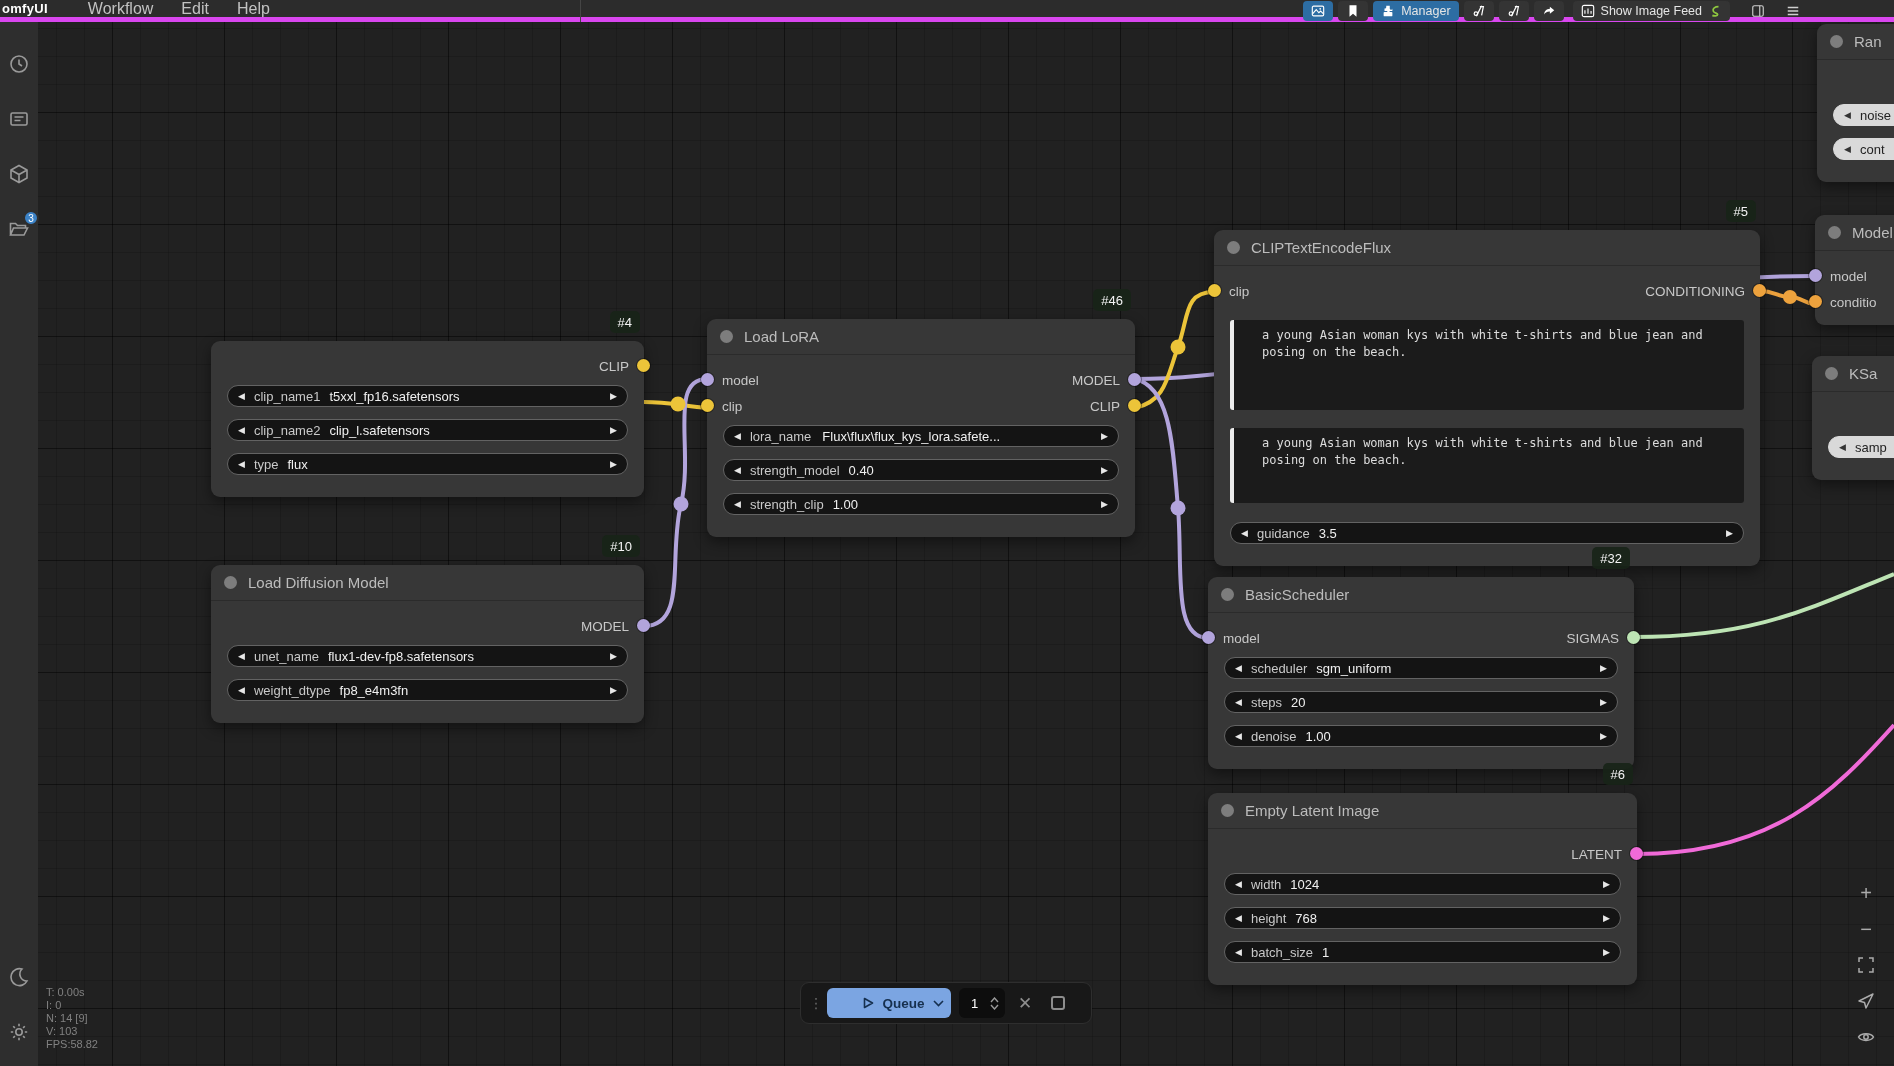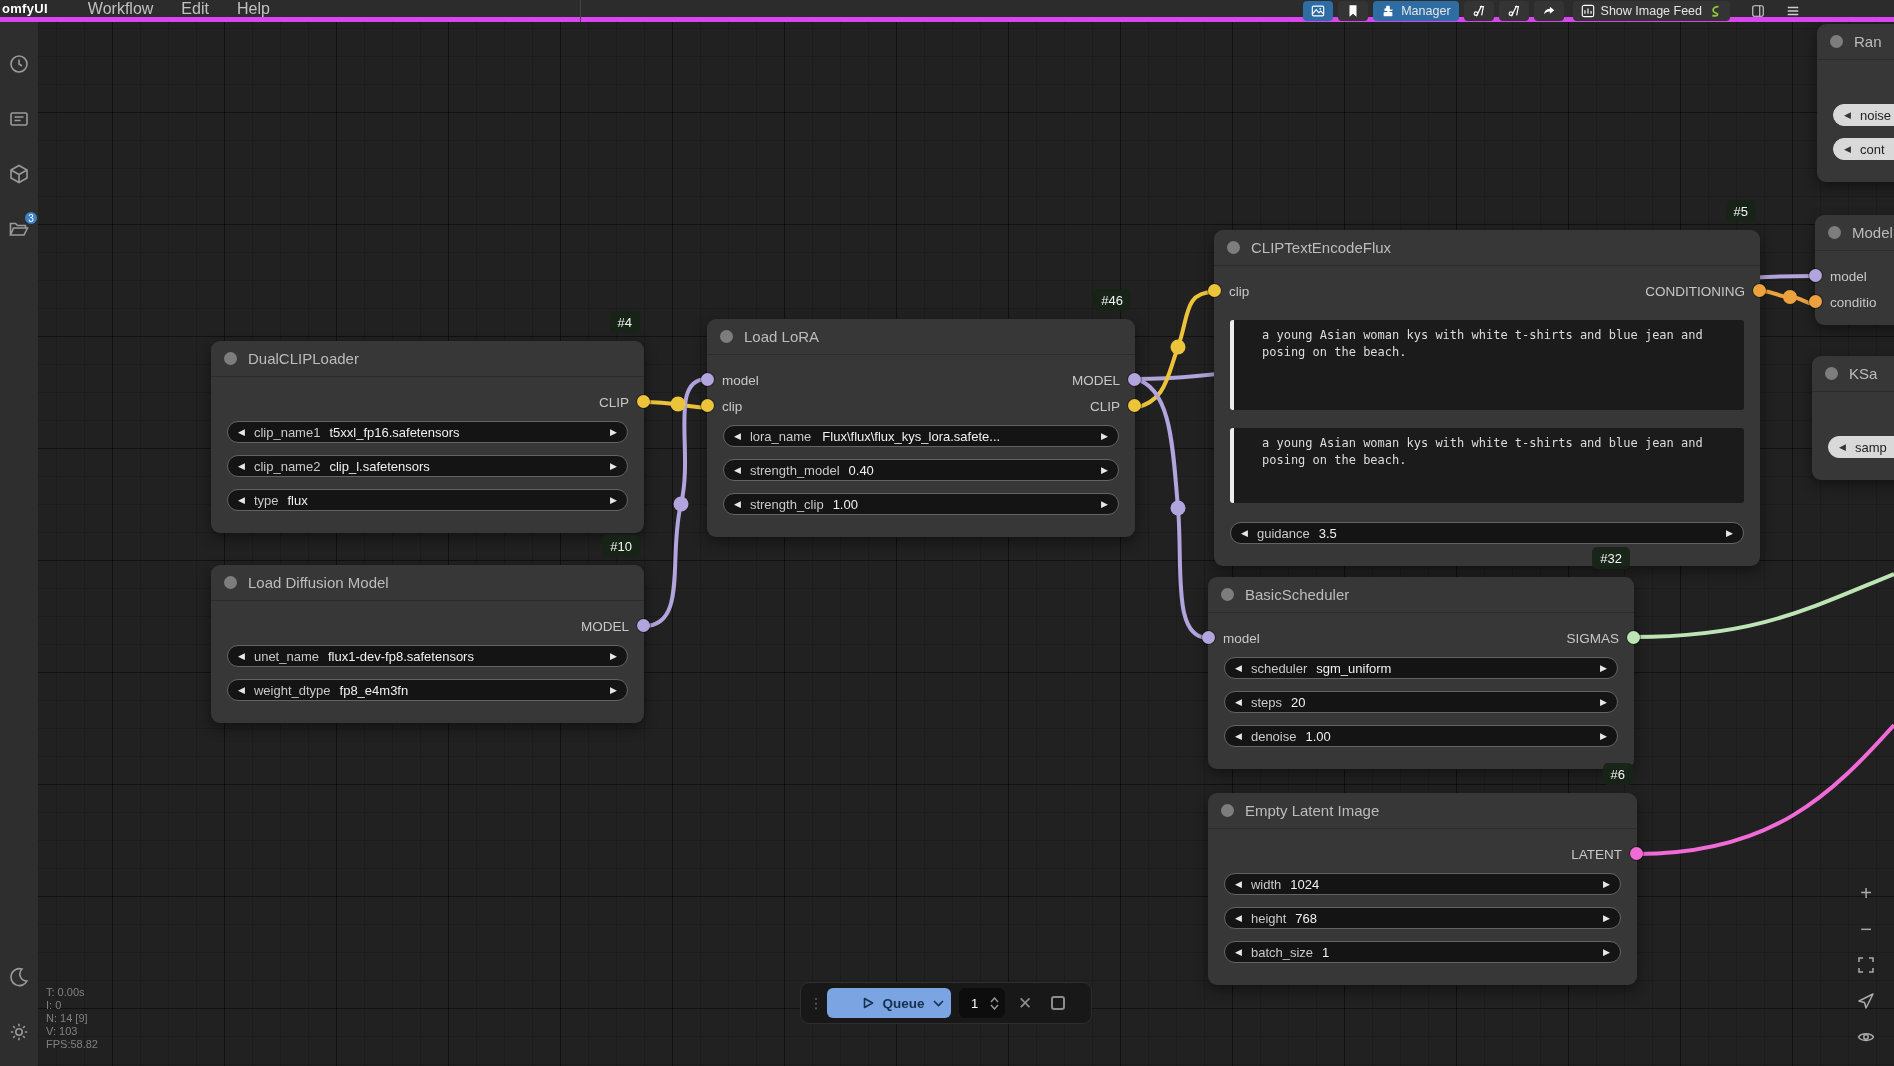--- a/index.html
+++ b/index.html
@@ -233,24 +233,20 @@
 <div class="stats">
   <div>T: 0.00s</div>
   <div>I: 0</div>
   <div>N: 14 [9]</div>
   <div>V: 103</div>
   <div>FPS:58.82</div>
 </div>
 
 <div class="node" style="left:211px; top:341px; width:433px;">
   <div class="badge">#4</div>
-  <div class="nhead">
-    <span class="ndot"></span>
-    <span>DualCLIPLoader</span>
-  </div>
   <div class="nbody">
     <div class="prow">
       <span class="plabel-out">CLIP</span>
       <span class="pdot out c-clip"></span>
     </div>
     <div class="widgets">
       <div class="widget">
         <span class="warr">◀</span>
         <span>clip_name1</span>
         <span class="wval">t5xxl_fp16.safetensors</span>

